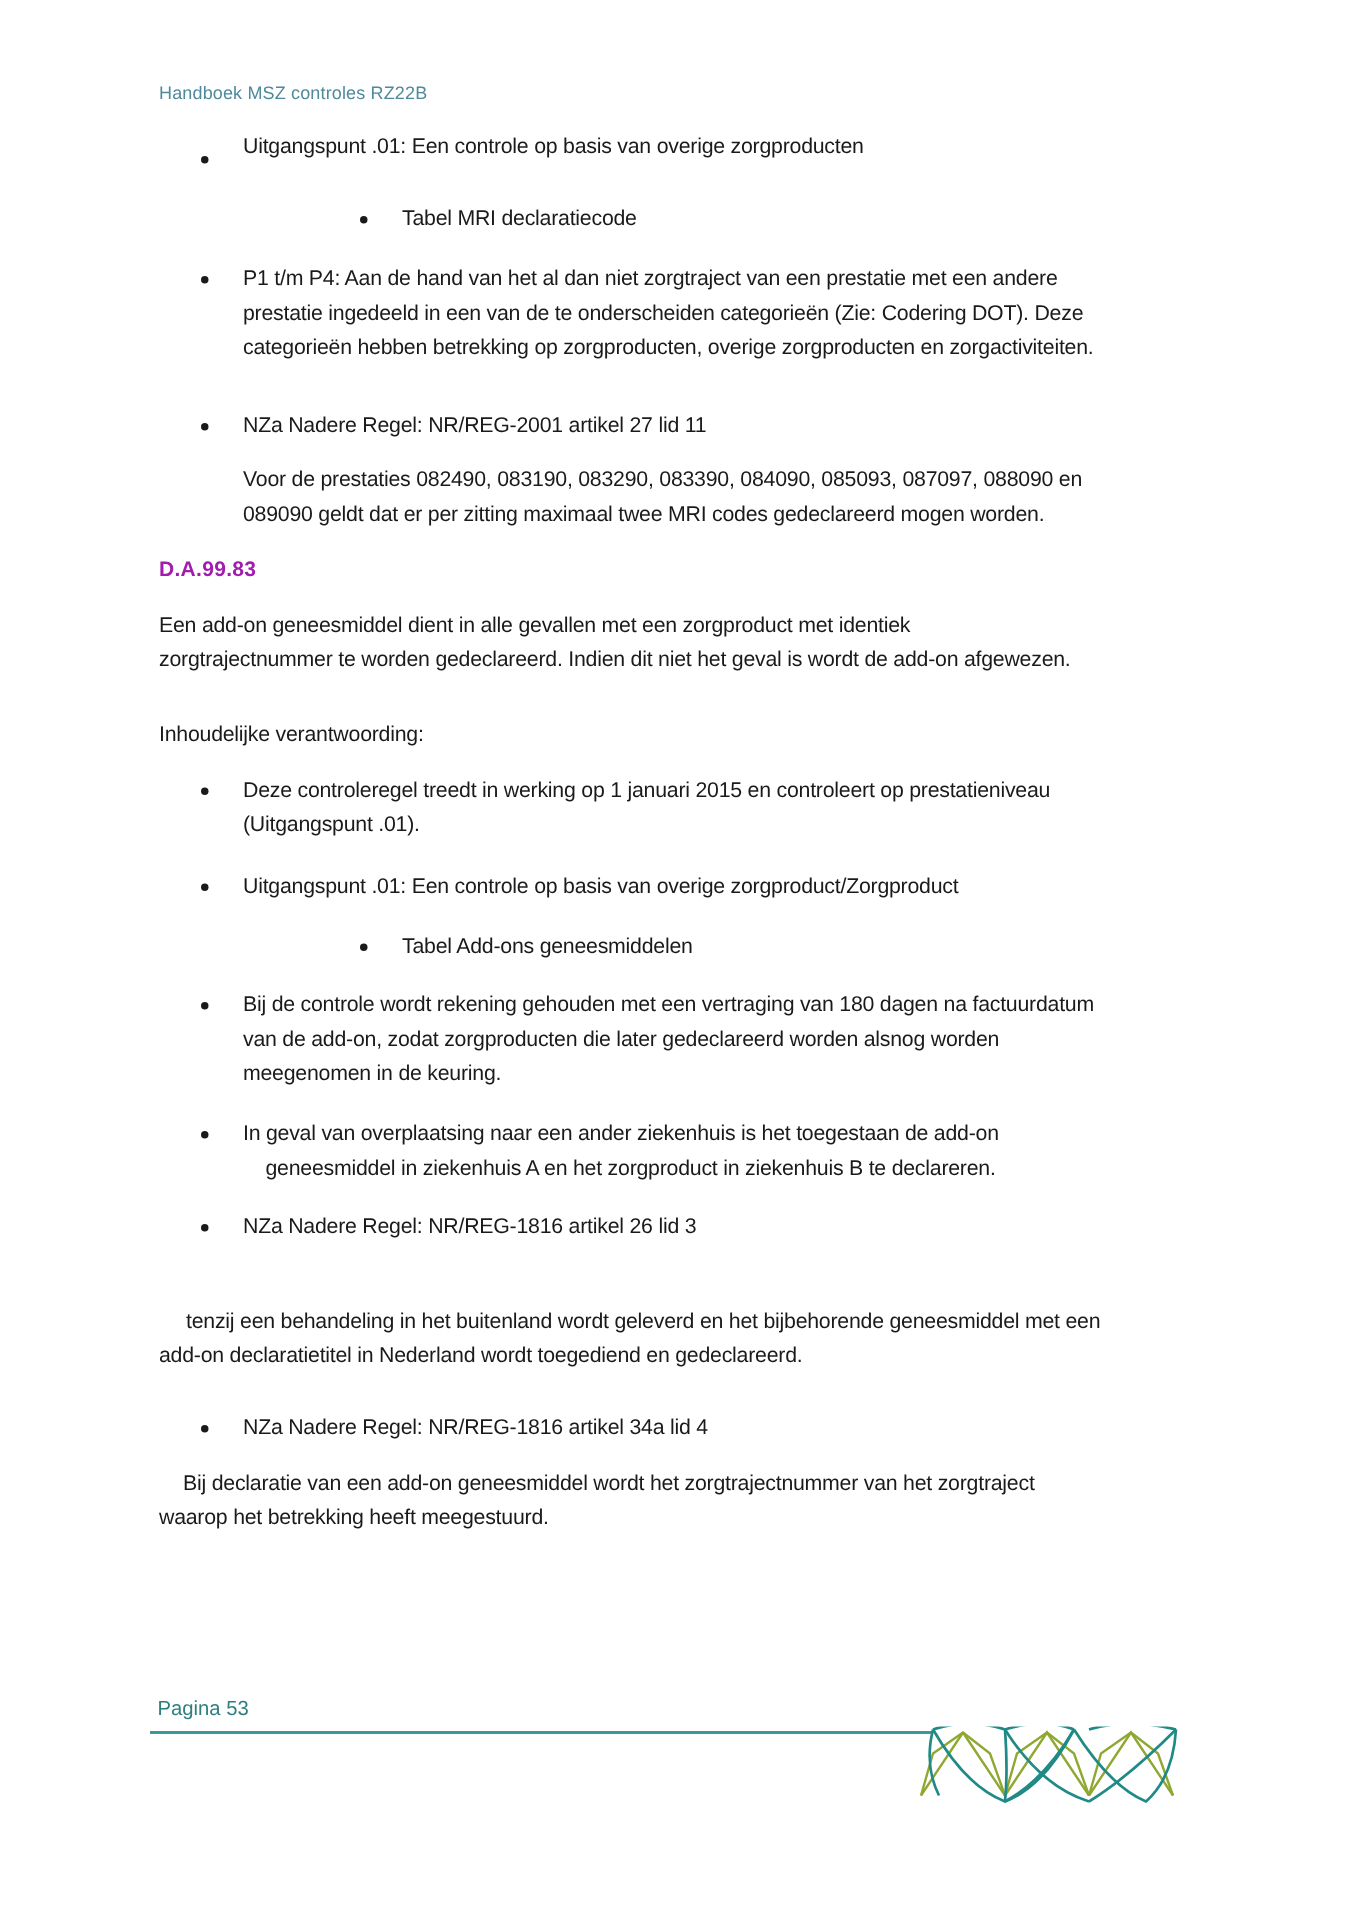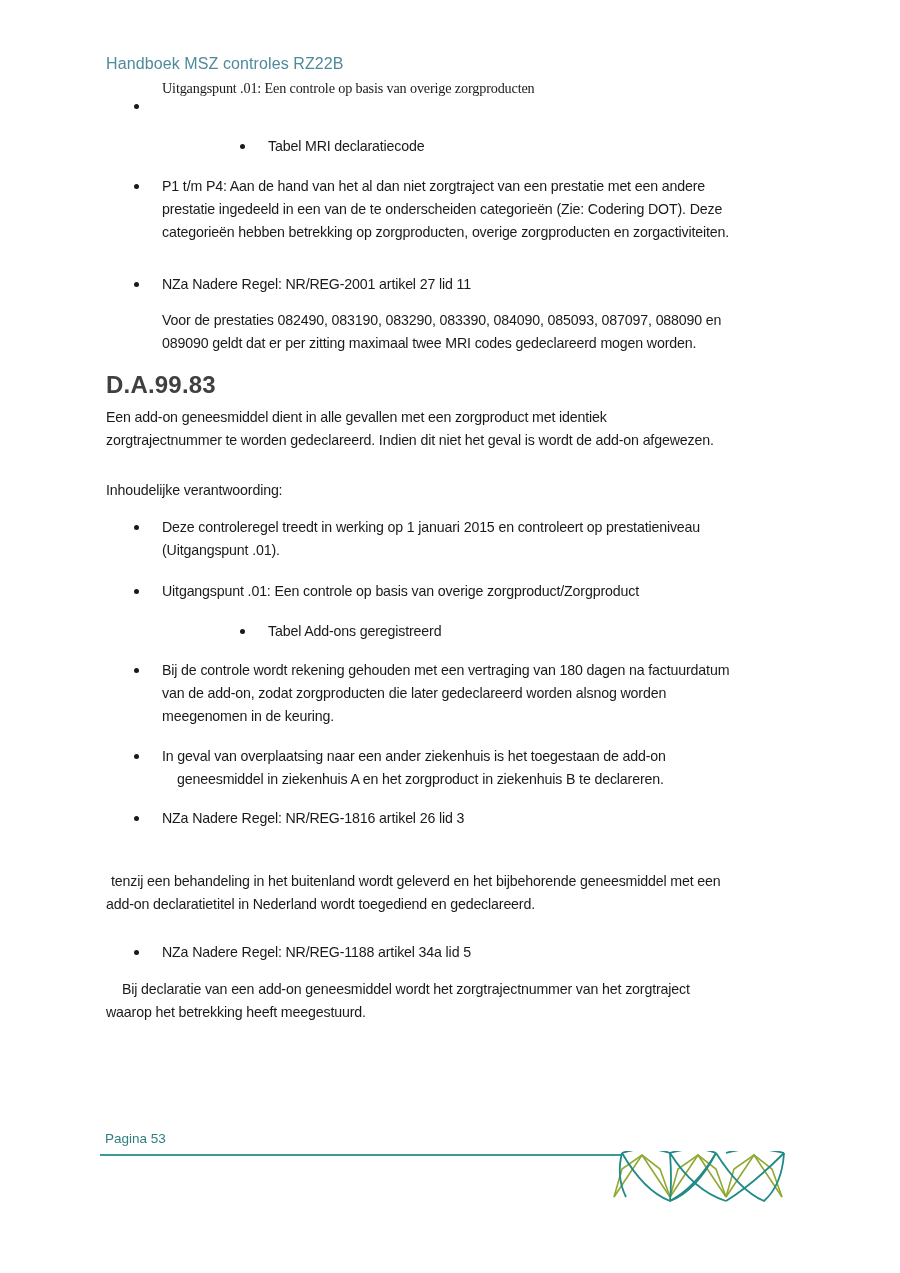--- a/index.html
+++ b/index.html
@@ -17,21 +17,21 @@
   }
   .page {
     position: absolute;
     left: 0; top: 0;
     width: 900px; height: 1273px;
   }
   .running-header {
     position: absolute;
     left: 106px;
     top: 55px;
-    font-size: 16px;
+    font-size: 12px;
     color: #4f8a9b;
     letter-spacing: 0.1px;
   }
   .abs { position: absolute; }
   .txt {
     font-size: 14.2px;
     line-height: 23px;
     letter-spacing: -0.15px;
     white-space: nowrap;
   }
@@ -39,23 +39,23 @@
     position: absolute;
     width: 5px;
     height: 5px;
     border-radius: 50%;
     background: #1a1a1a;
   }
   .heading {
     position: absolute;
     left: 106px;
     top: 371px;
-    font-size: 24px;
+    font-size: 14px;
     font-weight: bold;
-    color: #404040;
+    color: #a21caf;
     letter-spacing: 0.2px;
   }
   .footer-label {
     position: absolute;
     left: 105px;
     top: 1131px;
     font-size: 13.5px;
     color: #2f7f80;
   }
   .footer-rule {
@@ -76,21 +76,21 @@
 </style>
 </head>
 <body>
 
 <div class="page">
 
   <div class="running-header">Handboek MSZ controles RZ22B</div>
 
   <div>
     <div class="bullet-dot" style="left:134px; top:104px;"></div>
-    <div class="abs txt" style="left:162px; top:77px;font-family:Liberation Serif, serif;">Uitgangspunt .01: Een controle op basis van overige zorgproducten</div>
+    <div class="abs txt" style="left:162px; top:87px;">Uitgangspunt .01: Een controle op basis van overige zorgproducten</div>
 
     <div class="bullet-dot" style="left:240px; top:144px;"></div>
     <div class="abs txt" style="left:268px; top:135px;">Tabel MRI declaratiecode</div>
 
     <div class="bullet-dot" style="left:134px; top:184px;"></div>
     <div class="abs txt" style="left:162px; top:175px;">P1 t/m P4: Aan de hand van het al dan niet zorgtraject van een prestatie met een andere</div>
     <div class="abs txt" style="left:162px; top:198px;">prestatie ingedeeld in een van de te onderscheiden categorieën (Zie: Codering DOT). Deze</div>
     <div class="abs txt" style="left:162px; top:221px;">categorieën hebben betrekking op zorgproducten, overige zorgproducten en zorgactiviteiten.</div>
 
     <div class="bullet-dot" style="left:134px; top:282px;"></div>
@@ -109,40 +109,40 @@
 
   <div>
     <div class="bullet-dot" style="left:134px; top:525px;"></div>
     <div class="abs txt" style="left:162px; top:516px;">Deze controleregel treedt in werking op 1 januari 2015 en controleert op prestatieniveau</div>
     <div class="abs txt" style="left:162px; top:539px;">(Uitgangspunt .01).</div>
 
     <div class="bullet-dot" style="left:134px; top:589px;"></div>
     <div class="abs txt" style="left:162px; top:580px;">Uitgangspunt .01: Een controle op basis van overige zorgproduct/Zorgproduct</div>
 
     <div class="bullet-dot" style="left:240px; top:629px;"></div>
-    <div class="abs txt" style="left:268px; top:620px;">Tabel Add-ons geregistreerd</div>
+    <div class="abs txt" style="left:268px; top:620px;">Tabel Add-ons geneesmiddelen</div>
 
     <div class="bullet-dot" style="left:134px; top:668px;"></div>
     <div class="abs txt" style="left:162px; top:659px;">Bij de controle wordt rekening gehouden met een vertraging van 180 dagen na factuurdatum</div>
     <div class="abs txt" style="left:162px; top:682px;">van de add-on, zodat zorgproducten die later gedeclareerd worden alsnog worden</div>
     <div class="abs txt" style="left:162px; top:705px;">meegenomen in de keuring.</div>
 
     <div class="bullet-dot" style="left:134px; top:754px;"></div>
     <div class="abs txt" style="left:162px; top:745px;">In geval van overplaatsing naar een ander ziekenhuis is het toegestaan de add-on</div>
     <div class="abs txt" style="left:162px; top:768px;margin-left:15px;">geneesmiddel in ziekenhuis A en het zorgproduct in ziekenhuis B te declareren.</div>
 
     <div class="bullet-dot" style="left:134px; top:816px;"></div>
     <div class="abs txt" style="left:162px; top:807px;">NZa Nadere Regel: NR/REG-1816 artikel 26 lid 3</div>
   </div>
 
-  <div class="abs txt" style="left:111px; top:870px;text-align:center;">tenzij een behandeling in het buitenland wordt geleverd en het bijbehorende geneesmiddel met een</div>
+  <div class="abs txt" style="left:124px; top:870px;text-align:center;">tenzij een behandeling in het buitenland wordt geleverd en het bijbehorende geneesmiddel met een</div>
   <div class="abs txt" style="left:106px; top:893px;">add-on declaratietitel in Nederland wordt toegediend en gedeclareerd.</div>
 
   <div class="bullet-dot" style="left:134px; top:950px;"></div>
-  <div class="abs txt" style="left:162px; top:941px;">NZa Nadere Regel: NR/REG-1188 artikel 34a lid 5</div>
+  <div class="abs txt" style="left:162px; top:941px;">NZa Nadere Regel: NR/REG-1816 artikel 34a lid 4</div>
 
   <div class="abs txt" style="left:106px; top:978px;margin-left:16px;">Bij declaratie van een add-on geneesmiddel wordt het zorgtrajectnummer van het zorgtraject</div>
   <div class="abs txt" style="left:106px; top:1001px;">waarop het betrekking heeft meegestuurd.</div>
 
   <div class="footer-label">Pagina 53</div>
   <div class="footer-rule"></div>
 
   <svg class="footer-logo" viewBox="0 0 180 52" xmlns="http://www.w3.org/2000/svg">
 
     <g fill="none" stroke="#8fa832" stroke-width="1.6">

